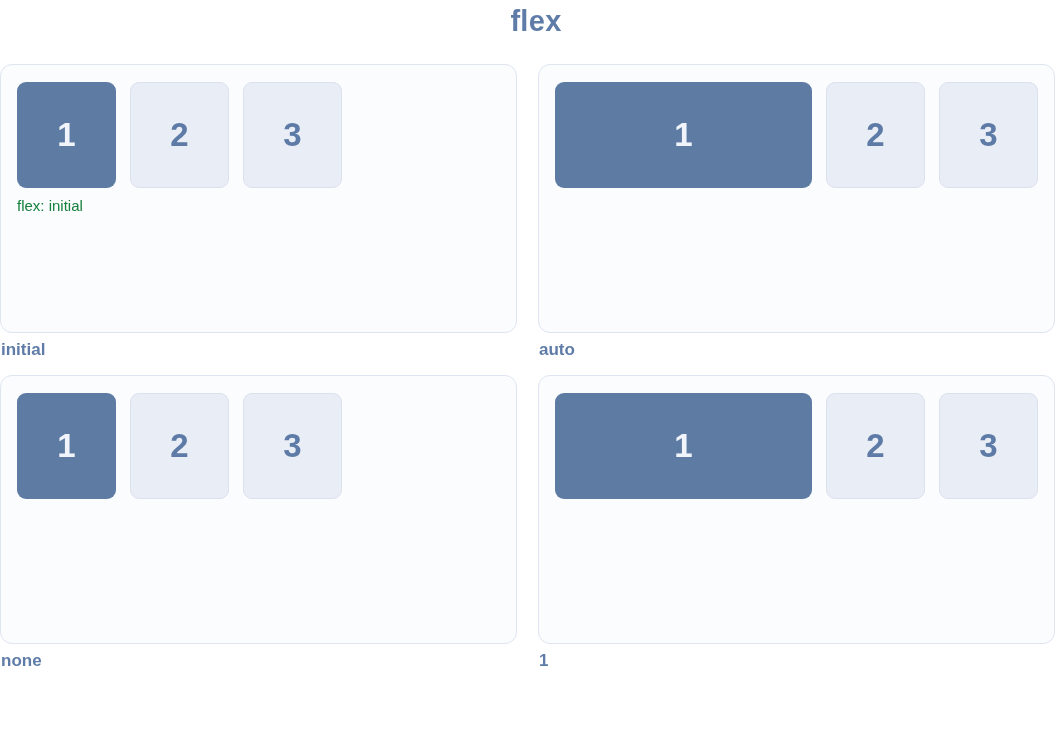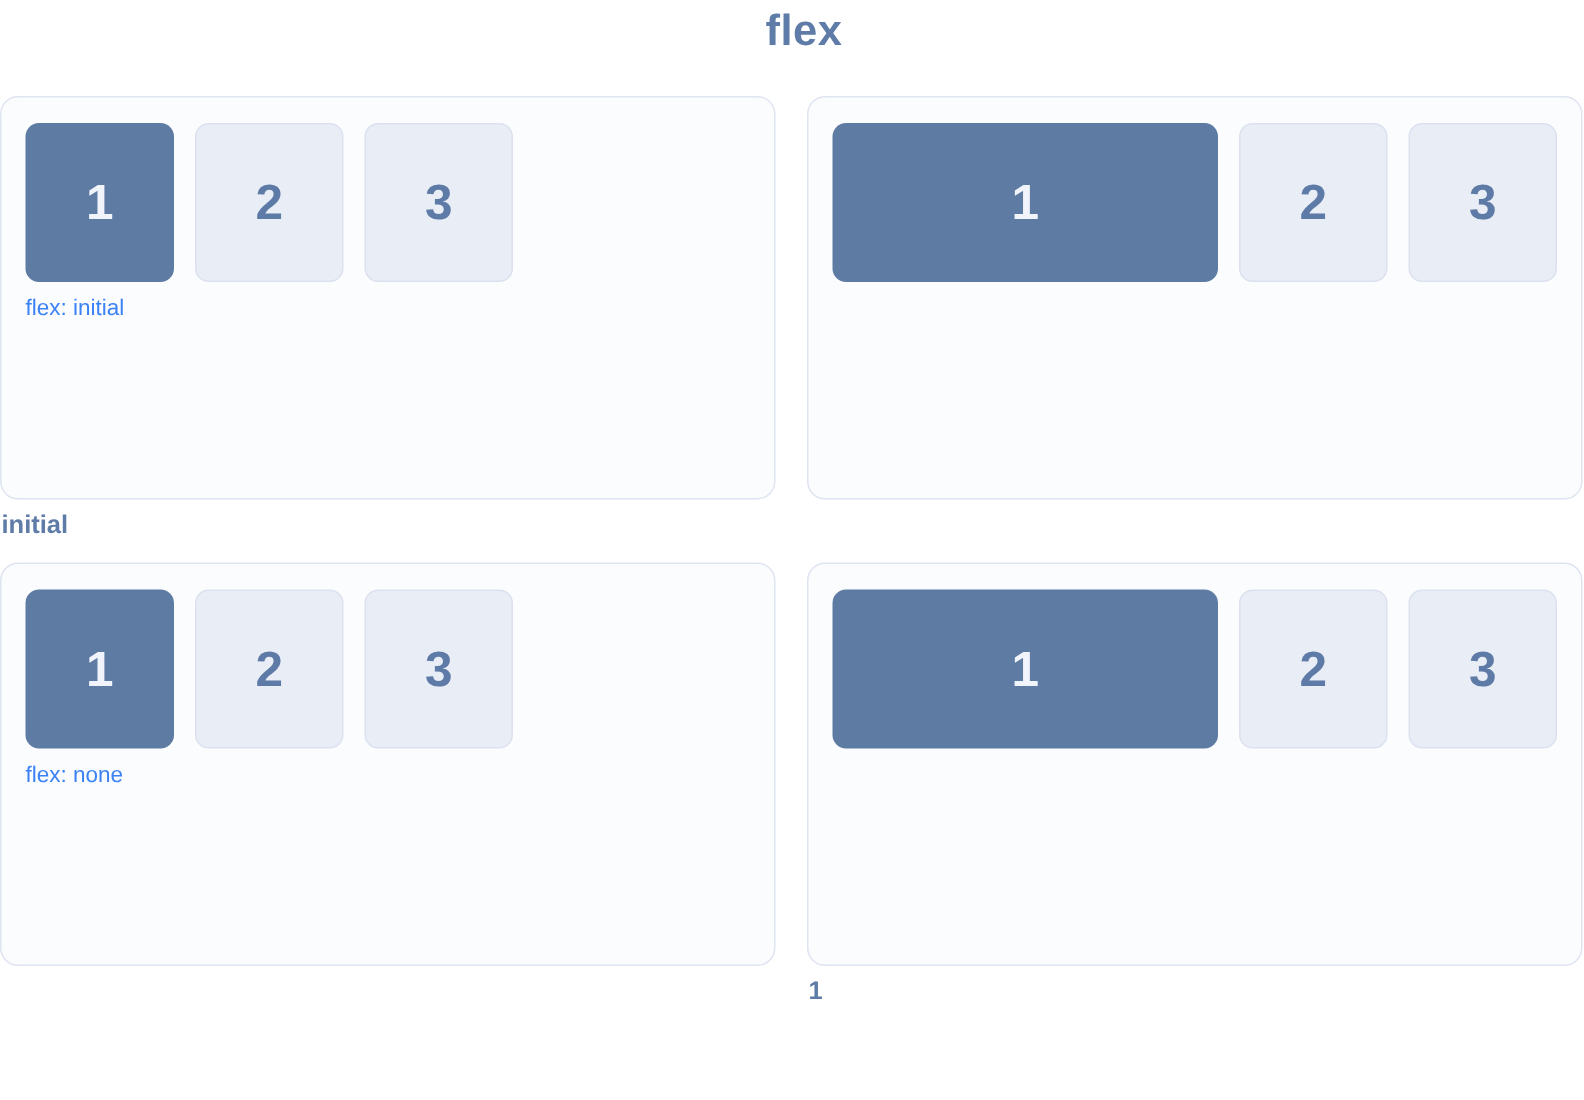--- a/index.html
+++ b/index.html
@@ -69,21 +69,21 @@
   }
   
   .v-initial .box-dark { flex: initial; }
   .v-auto    .box-dark { flex: auto; }
   .v-none    .box-dark { flex: none; }
   .v-one     .box-dark { flex: 1; }
   .rule-label {
     margin-top: 9px;
     font-size: 15px;
     font-weight: 500;
-    color: #3b82f6;
+    color: #15803d;
   }
   .caption {
     margin-top: 7px;
     margin-left: 1px;
     font-size: 17px;
     font-weight: 700;
     color: #5e7ca7;
   }
 </style>
 </head>
@@ -108,31 +108,32 @@
     </div>
 
     <div class="cell">
       <div class="panel v-auto">
         <div class="flex-row">
           <div class="box box-dark">1</div>
           <div class="box box-light">2</div>
           <div class="box box-light">3</div>
         </div>
       </div>
+      <div class="caption">auto</div>
     </div>
 
     <div class="cell">
       <div class="panel v-none">
         <div class="flex-row">
           <div class="box box-dark">1</div>
           <div class="box box-light">2</div>
           <div class="box box-light">3</div>
         </div>
-        <div class="rule-label">flex: none</div>
       </div>
+      <div class="caption">none</div>
     </div>
 
     <div class="cell">
       <div class="panel v-one">
         <div class="flex-row">
           <div class="box box-dark">1</div>
           <div class="box box-light">2</div>
           <div class="box box-light">3</div>
         </div>
       </div>

